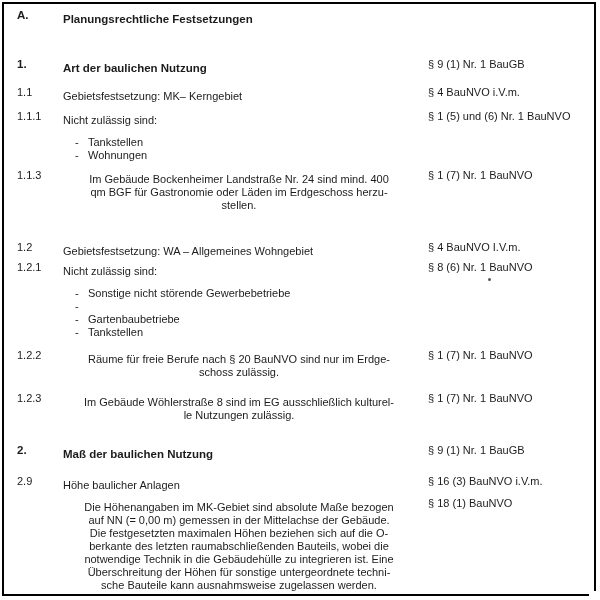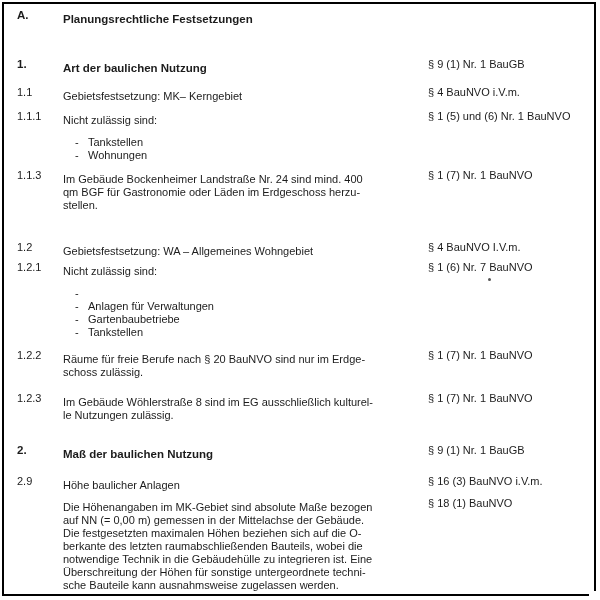--- a/index.html
+++ b/index.html
@@ -49,21 +49,21 @@
   .ref {
     position: absolute;
     left: 408px;
     top: 0;
     width: 170px;
     white-space: nowrap;
     margin-left: 20px;
   }
   .b { font-weight: bold; font-size: 11.5px; }
   .u { text-underline-offset: 2px; }
-  .lines { white-space: pre-line; }
+  .lines { white-space: pre-line; text-align: center; }
 
   .bullet { display: flex; margin-left: 12px; }
   .dash { width: 13px; flex: 0 0 13px; }
 
   .speck {
     position: absolute;
     left: 488px; top: 278px;
     width: 3px; height: 3px;
     background: #555;
     border-radius: 50%;
@@ -125,31 +125,31 @@
 
   <div class="row" style="top:241px">
     <div class="num">1.2</div>
     <div class="txt u">Gebietsfestsetzung: WA – Allgemeines Wohngebiet</div>
     <div class="ref">§ 4 BauNVO I.V.m.</div>
   </div>
 
   <div class="row" style="top:261px">
     <div class="num">1.2.1</div>
     <div class="txt">Nicht zulässig sind:</div>
-    <div class="ref">§ 1 (6) Nr. 7 BauNVO</div>
+    <div class="ref">§ 8 (6) Nr. 1 BauNVO</div>
   </div>
 
   <div class="row" style="top:283px">
     <div class="txt">
       <div class="bullet">
         <span class="dash">-</span>
+        <span>Sonstige nicht störende Gewerbebetriebe</span>
       </div>
       <div class="bullet">
         <span class="dash">-</span>
-        <span>Anlagen für Verwaltungen</span>
       </div>
       <div class="bullet">
         <span class="dash">-</span>
         <span>Gartenbaubetriebe</span>
       </div>
       <div class="bullet">
         <span class="dash">-</span>
         <span>Tankstellen</span>
       </div>
     </div>

